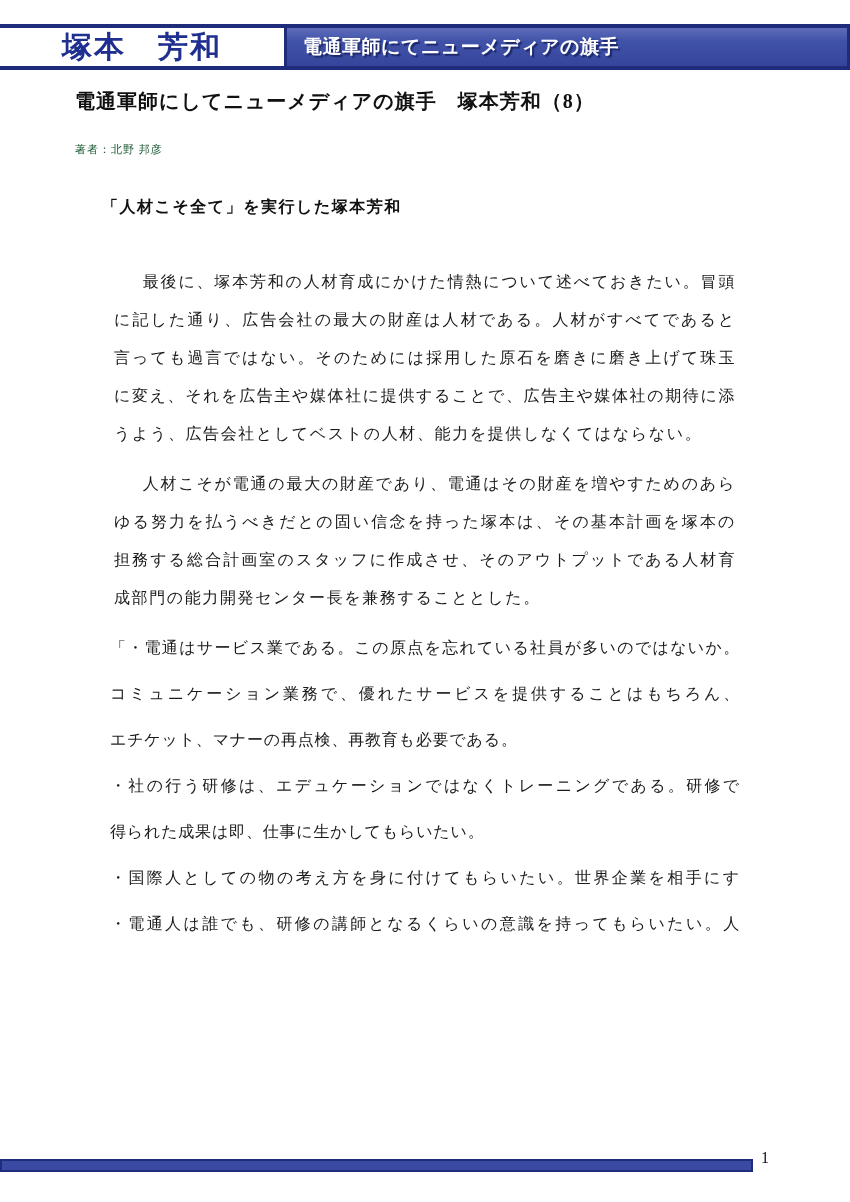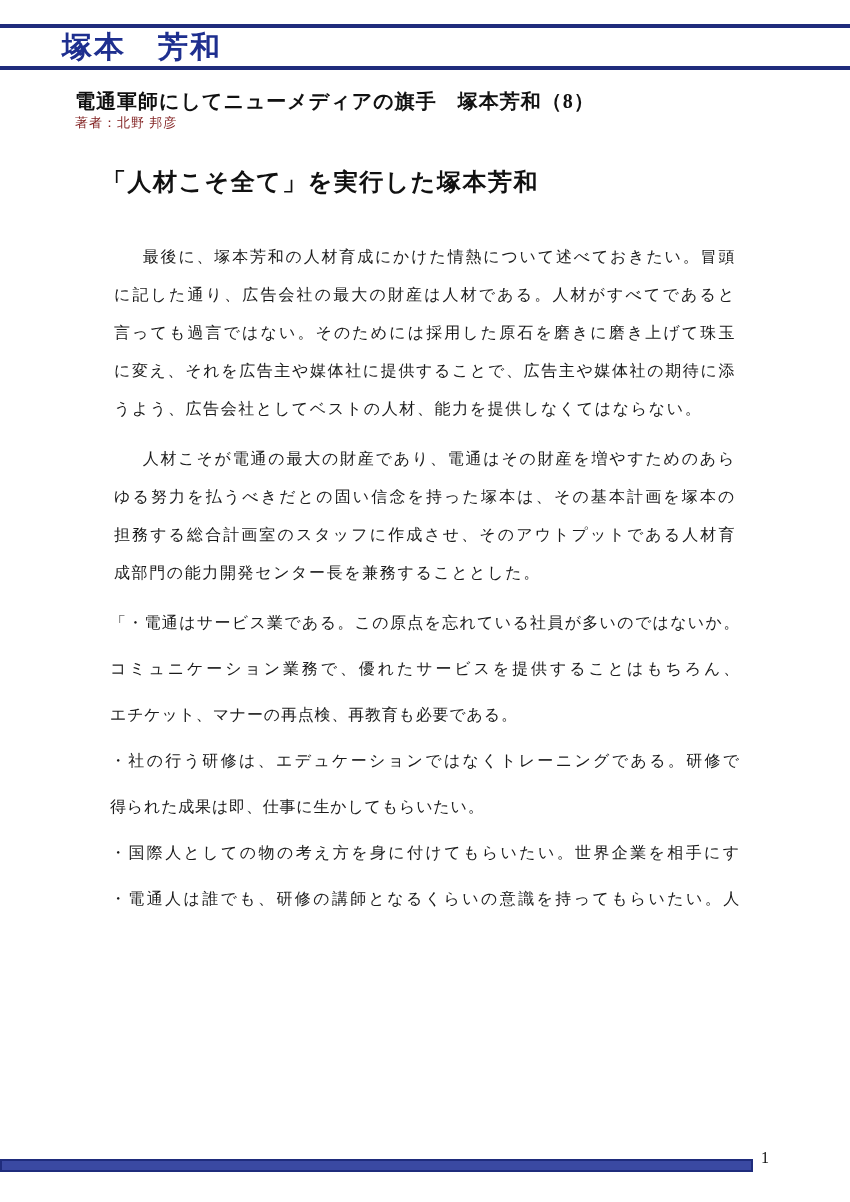--- a/index.html
+++ b/index.html
@@ -46,24 +46,24 @@
     letter-spacing:0.5px;
     text-shadow:2px 2px 1px rgba(22,32,96,0.85);
   }
 
   
   .article{position:absolute;left:75px;top:88px;width:673px;}
   .title{
     margin:0;font-size:20px;font-weight:bold;color:#111;
     letter-spacing:1px;line-height:26px;
   }
-  .author{margin-top:0;font-size:13px;letter-spacing:1px;color:#7f1d1d;}
+  .author{margin-top:28px;font-size:11px;letter-spacing:1px;color:#14532d;}
   .heading{
     margin:38px 0 0 27px;
-    font-size:24px;font-weight:bold;color:#111;
+    font-size:16px;font-weight:bold;color:#111;
     letter-spacing:1.5px;line-height:24px;
   }
   .body{
     margin:44px 0 0 27px;width:646px;
     font-size:16px;line-height:38px;
     text-align:justify;
     letter-spacing:1.6px;
   }
   .para{margin:12px;text-indent:1.8em;}
   .gap-sm{margin-top:10px;}
@@ -91,20 +91,23 @@
 </style>
 </head>
 <body>
 
 <div class="page">
 
   <header class="masthead">
     <div class="name-box">
       <span>塚本　芳和</span>
     </div>
+    <div class="band">
+      <span class="band-text">電通軍師にてニューメディアの旗手</span>
+    </div>
   </header>
 
   <main class="article">
     <h1 class="title">電通軍師にしてニューメディアの旗手　塚本芳和（8）</h1>
     <div class="author">著者：北野 邦彦</div>
     <h2 class="heading">「人材こそ全て」を実行した塚本芳和</h2>
 
     <div class="body">
       <p class="para">最後に、塚本芳和の人材育成にかけた情熱について述べておきたい。冒頭に記した通り、広告会社の最大の財産は人材である。人材がすべてであると言っても過言ではない。そのためには採用した原石を磨きに磨き上げて珠玉に変え、それを広告主や媒体社に提供することで、広告主や媒体社の期待に添うよう、広告会社としてベストの人材、能力を提供しなくてはならない。</p>
       <p class="para">人材こそが電通の最大の財産であり、電通はその財産を増やすためのあらゆる努力を払うべきだとの固い信念を持った塚本は、その基本計画を塚本の担務する総合計画室のスタッフに作成させ、そのアウトプットである人材育成部門の能力開発センター長を兼務することとした。</p>

